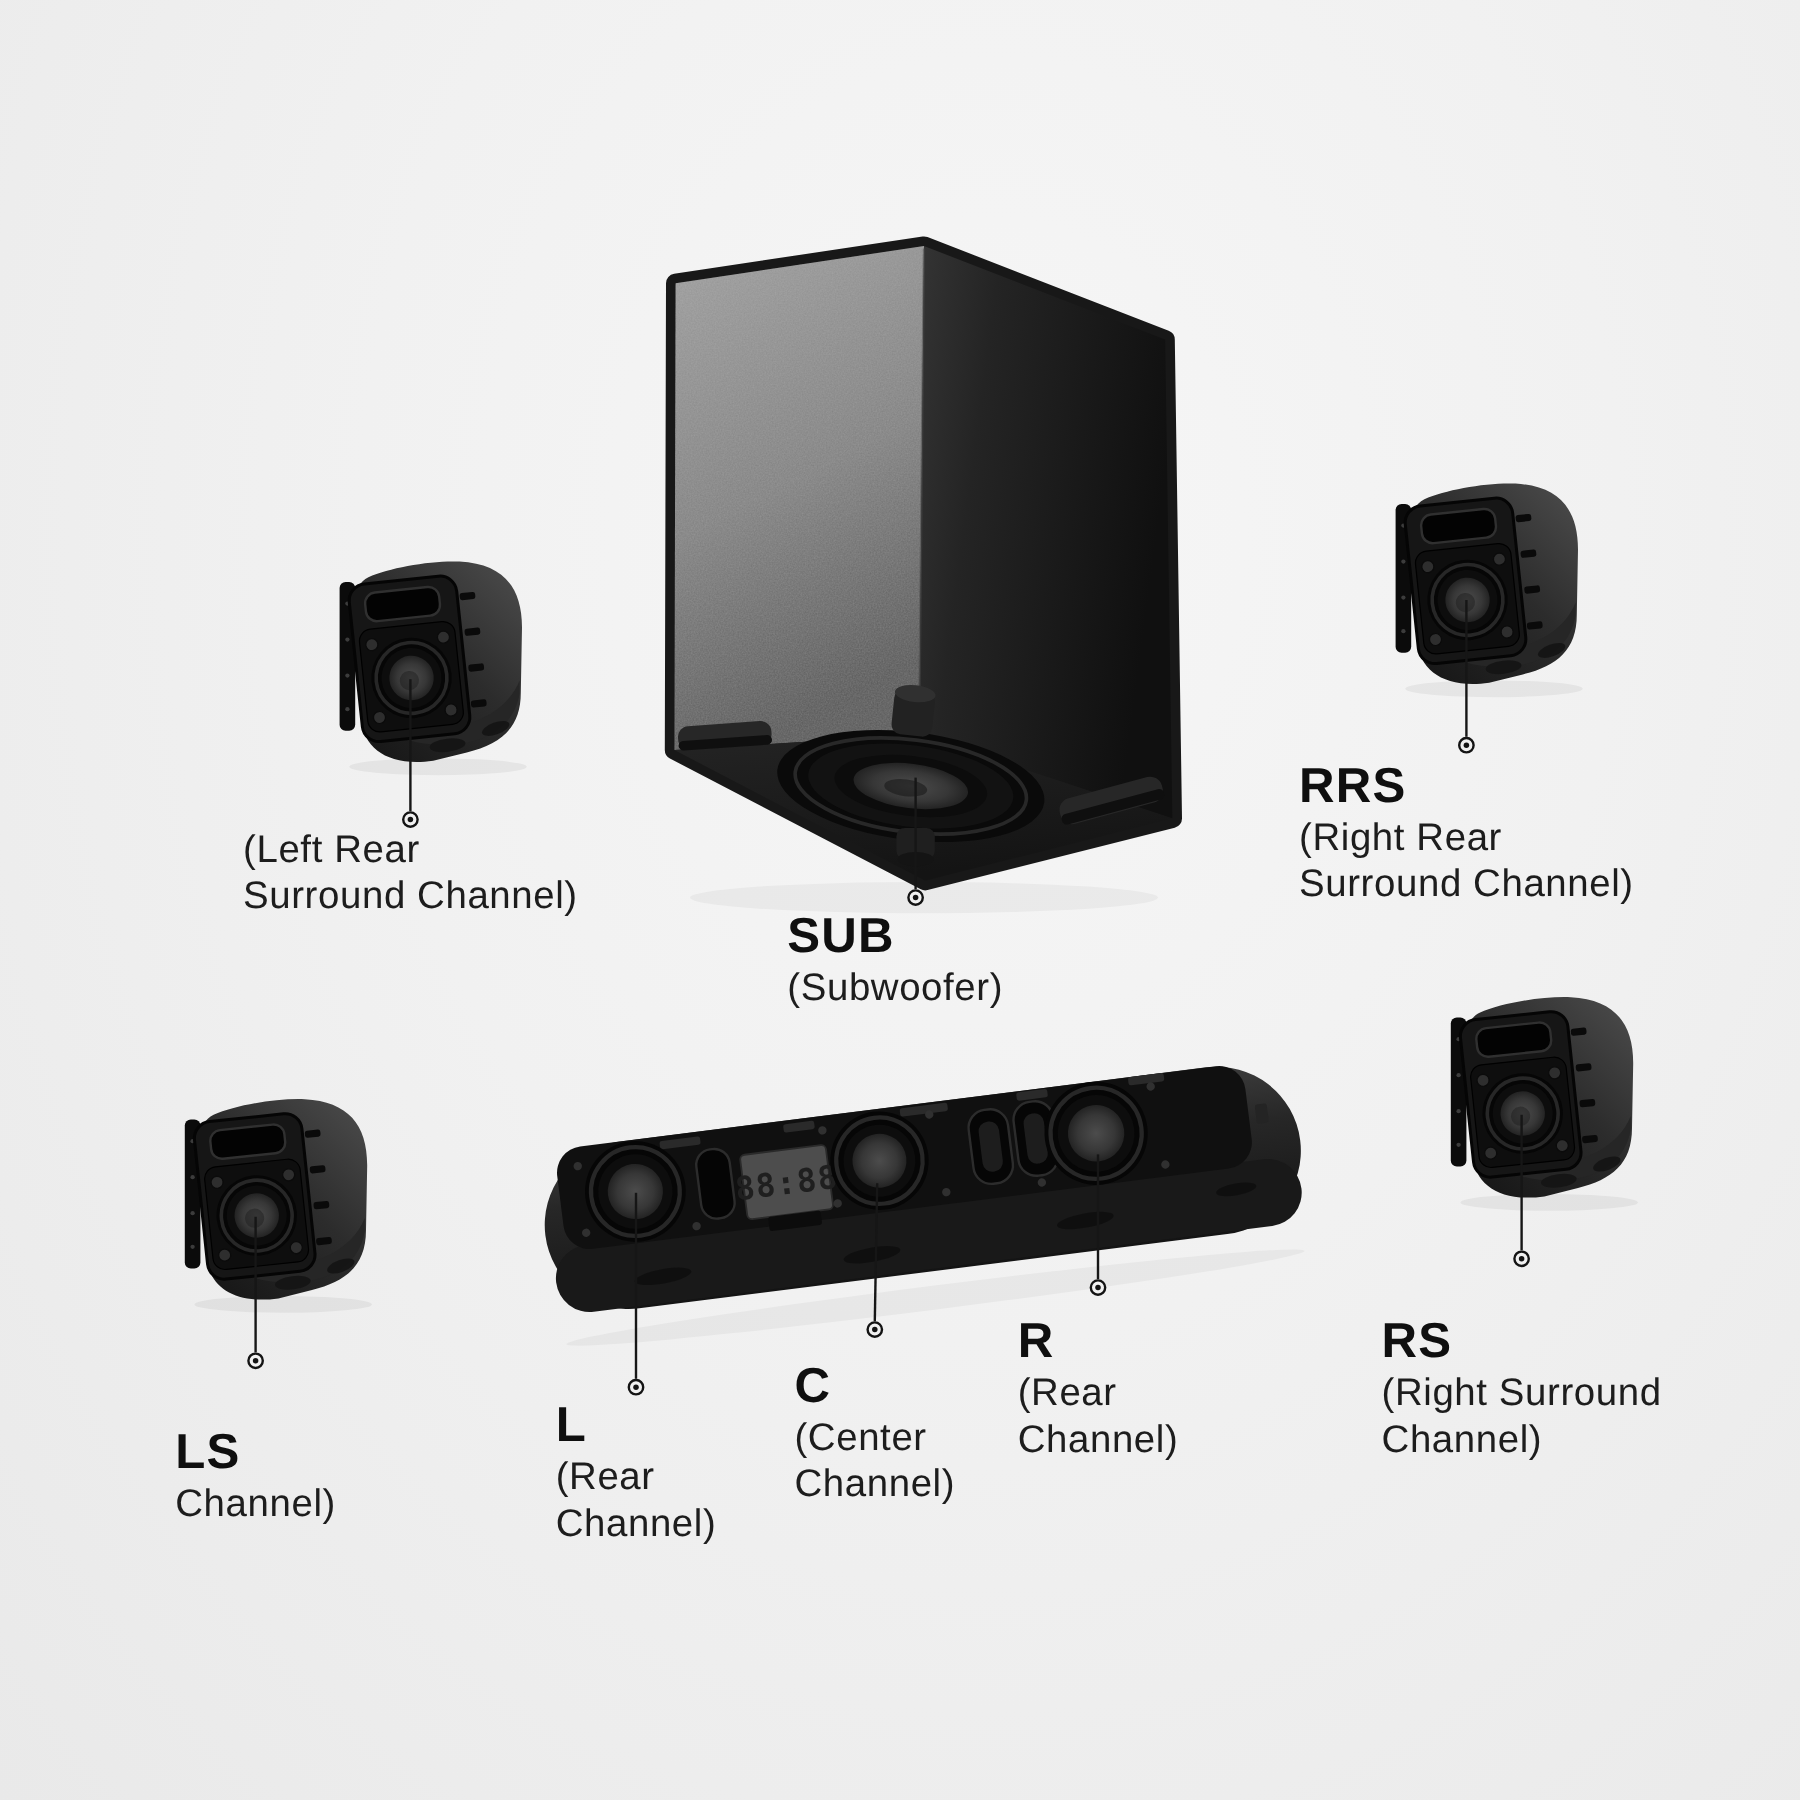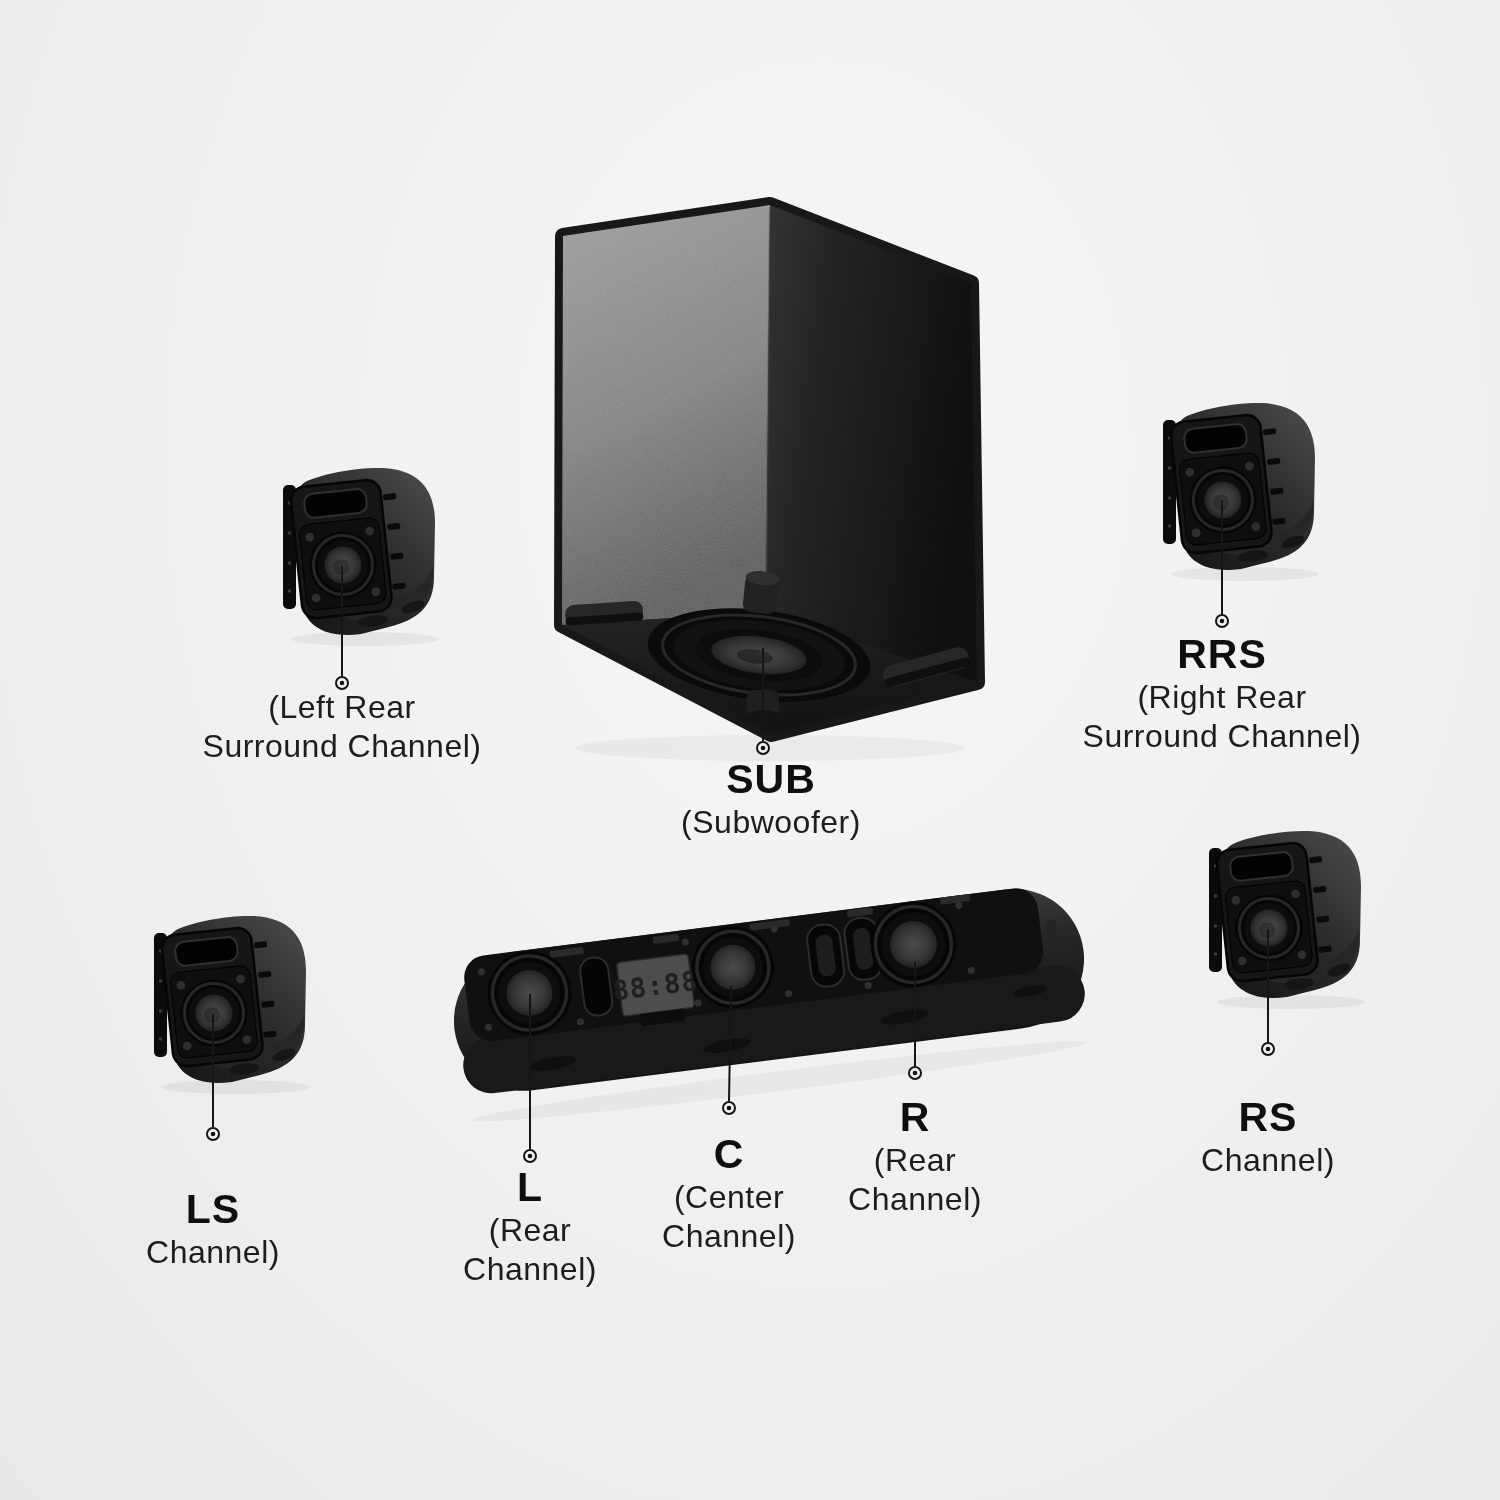--- a/index.html
+++ b/index.html
@@ -8,21 +8,21 @@
     font-family:"Liberation Sans", sans-serif;
     background:#eeeeee;
   }
   .canvas{
     position:relative;width:1500px;height:1500px;overflow:hidden;
     background:radial-gradient(ellipse at 55% 30%, #f6f6f6 0%, #f1f1f1 45%, #e9e9e9 100%);
   }
   .art{position:absolute;left:0;top:0;width:1500px;height:1500px;}
   .label{
     position:absolute;transform:translateX(-50%);
-    text-align:center;white-space:nowrap;color:#1a1a1a;
+    white-space:nowrap;color:#1a1a1a;
   }
   .abbr{
     font-size:41px;font-weight:700;line-height:1.18;
     letter-spacing:1px;color:#0f0f0f;
   }
   .desc{
     font-size:32px;font-weight:400;line-height:1.22;
     letter-spacing:0.5px;color:#1d1d1d;
   }
 </style>
@@ -250,21 +250,21 @@
           <circle cx="1268" cy="1049" r="2.3" fill="#141414"></circle>
         </g>
     </g>
   </svg>
 
   <div class="label" style="left:342px; top:688px;">
     <div class="desc">(Left Rear</div>
     <div class="desc">Surround Channel)</div>
   </div>
 
-  <div class="label" style="left:771px; top:755px;">
+  <div class="label" style="left:746px; top:755px;">
     <div class="abbr">SUB</div>
     <div class="desc">(Subwoofer)</div>
   </div>
 
   <div class="label" style="left:1222px; top:630px;">
     <div class="abbr">RRS</div>
     <div class="desc">(Right Rear</div>
     <div class="desc">Surround Channel)</div>
   </div>
 
@@ -286,16 +286,17 @@
   </div>
 
   <div class="label" style="left:915px; top:1093px;">
     <div class="abbr">R</div>
     <div class="desc">(Rear</div>
     <div class="desc">Channel)</div>
   </div>
 
   <div class="label" style="left:1268px; top:1093px;">
     <div class="abbr">RS</div>
+    <div class="desc">(Right Surround</div>
     <div class="desc">Channel)</div>
   </div>
 
 </div>
 
 </body></html>

